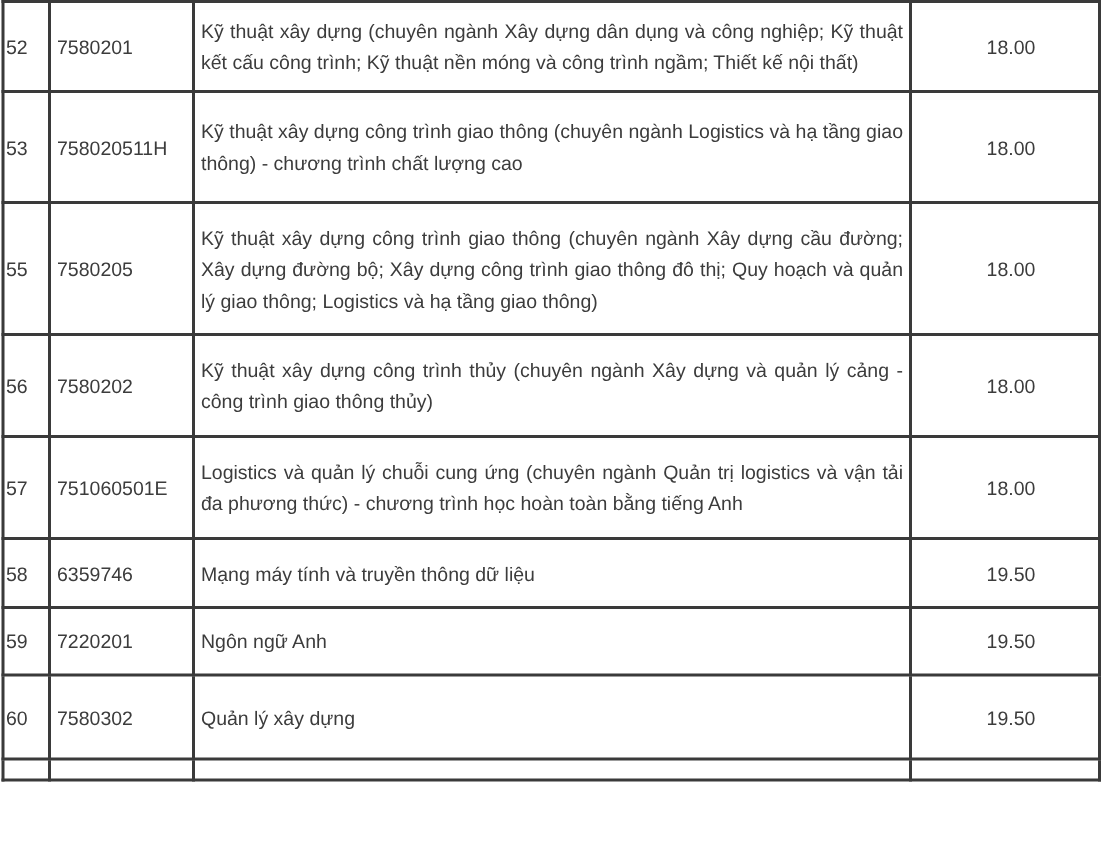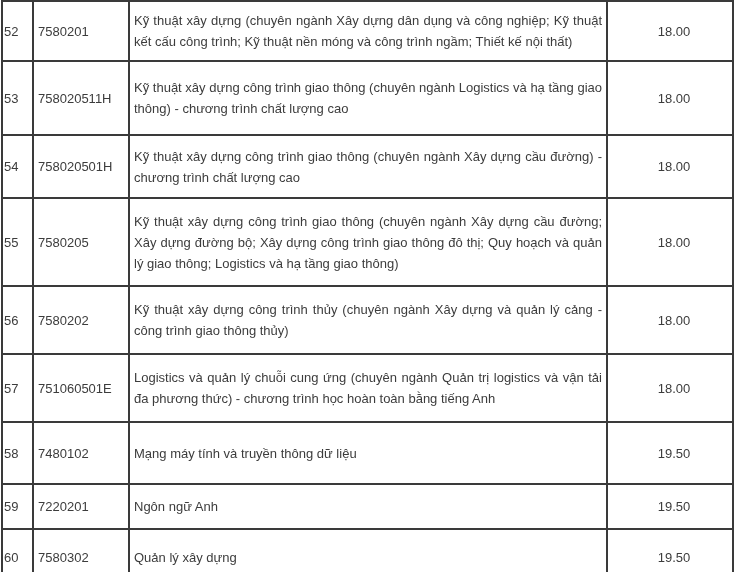--- a/index.html
+++ b/index.html
@@ -84,47 +84,41 @@
         <td class="c-code">7580201</td>
         <td class="c-name">Kỹ thuật xây dựng (chuyên ngành Xây dựng dân dụng và công nghiệp; Kỹ thuật kết cấu công trình; Kỹ thuật nền móng và công trình ngầm; Thiết kế nội thất)</td>
         <td class="c-score">18.00</td>
       </tr>
         <tr class="data-row" style="height: 74px;">
         <td class="c-no">53</td>
         <td class="c-code">758020511H</td>
         <td class="c-name">Kỹ thuật xây dựng công trình giao thông (chuyên ngành Logistics và hạ tầng giao thông) - chương trình chất lượng cao</td>
         <td class="c-score">18.00</td>
       </tr>
-        <tr class="data-row" style="height: 63px;">
-        <td class="c-no">54</td>
-        <td class="c-code">758020501H</td>
-        <td class="c-name">Kỹ thuật xây dựng công trình giao thông (chuyên ngành Xây dựng cầu đường) - chương trình chất lượng cao</td>
-        <td class="c-score">18.00</td>
-      </tr>
         <tr class="data-row" style="height: 88px;">
         <td class="c-no">55</td>
         <td class="c-code">7580205</td>
         <td class="c-name">Kỹ thuật xây dựng công trình giao thông (chuyên ngành Xây dựng cầu đường; Xây dựng đường bộ; Xây dựng công trình giao thông đô thị; Quy hoạch và quản lý giao thông; Logistics và hạ tầng giao thông)</td>
         <td class="c-score">18.00</td>
       </tr>
         <tr class="data-row" style="height: 68px;">
         <td class="c-no">56</td>
         <td class="c-code">7580202</td>
         <td class="c-name">Kỹ thuật xây dựng công trình thủy (chuyên ngành Xây dựng và quản lý cảng - công trình giao thông thủy)</td>
         <td class="c-score">18.00</td>
       </tr>
         <tr class="data-row" style="height: 68px;">
         <td class="c-no">57</td>
         <td class="c-code">751060501E</td>
         <td class="c-name">Logistics và quản lý chuỗi cung ứng (chuyên ngành Quản trị logistics và vận tải đa phương thức) - chương trình học hoàn toàn bằng tiếng Anh</td>
         <td class="c-score">18.00</td>
       </tr>
-        <tr class="data-row" style="height: 62px; margin-top: 47px;">
+        <tr class="data-row" style="height: 46px; margin-top: 47px;">
         <td class="c-no">58</td>
-        <td class="c-code">7480102</td>
+        <td class="c-code">6359746</td>
         <td class="c-name">Mạng máy tính và truyền thông dữ liệu</td>
         <td class="c-score">19.50</td>
       </tr>
         <tr class="data-row" style="height: 45px;">
         <td class="c-no">59</td>
         <td class="c-code">7220201</td>
         <td class="c-name">Ngôn ngữ Anh</td>
         <td class="c-score">19.50</td>
       </tr>
         <tr class="data-row" style="height: 56px;">

